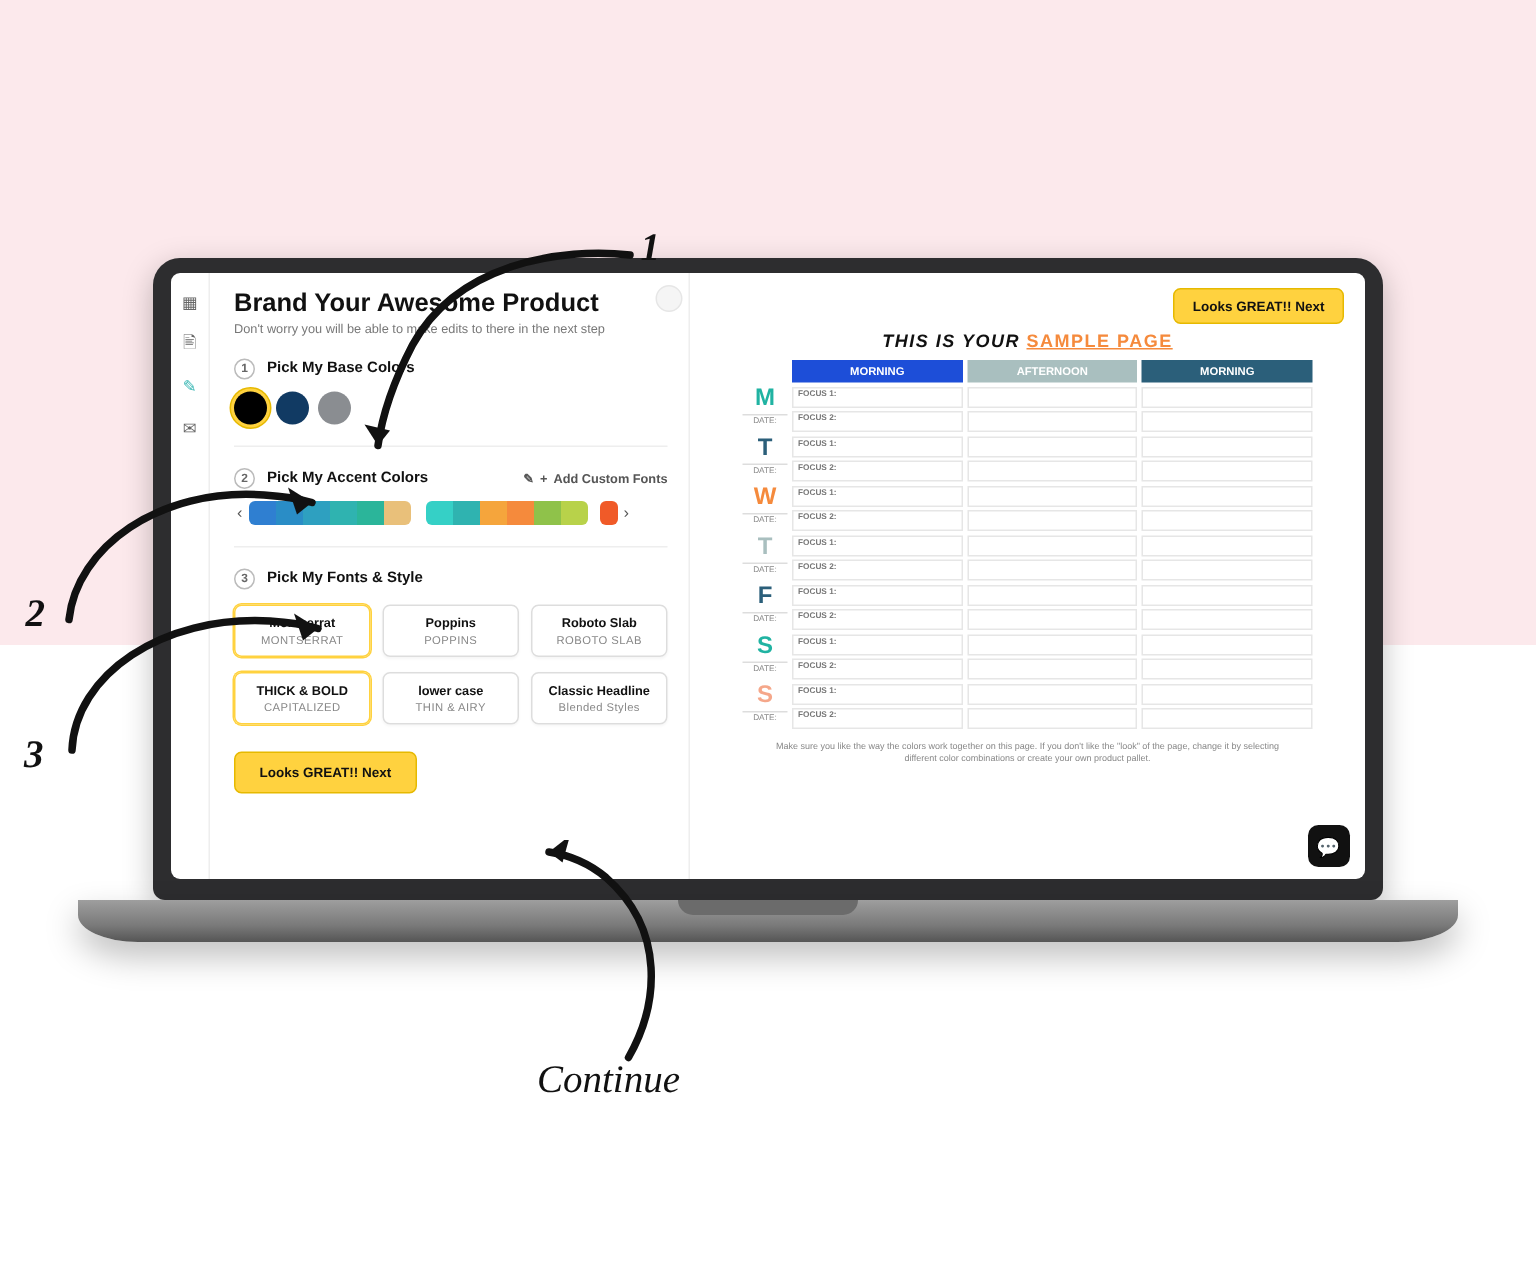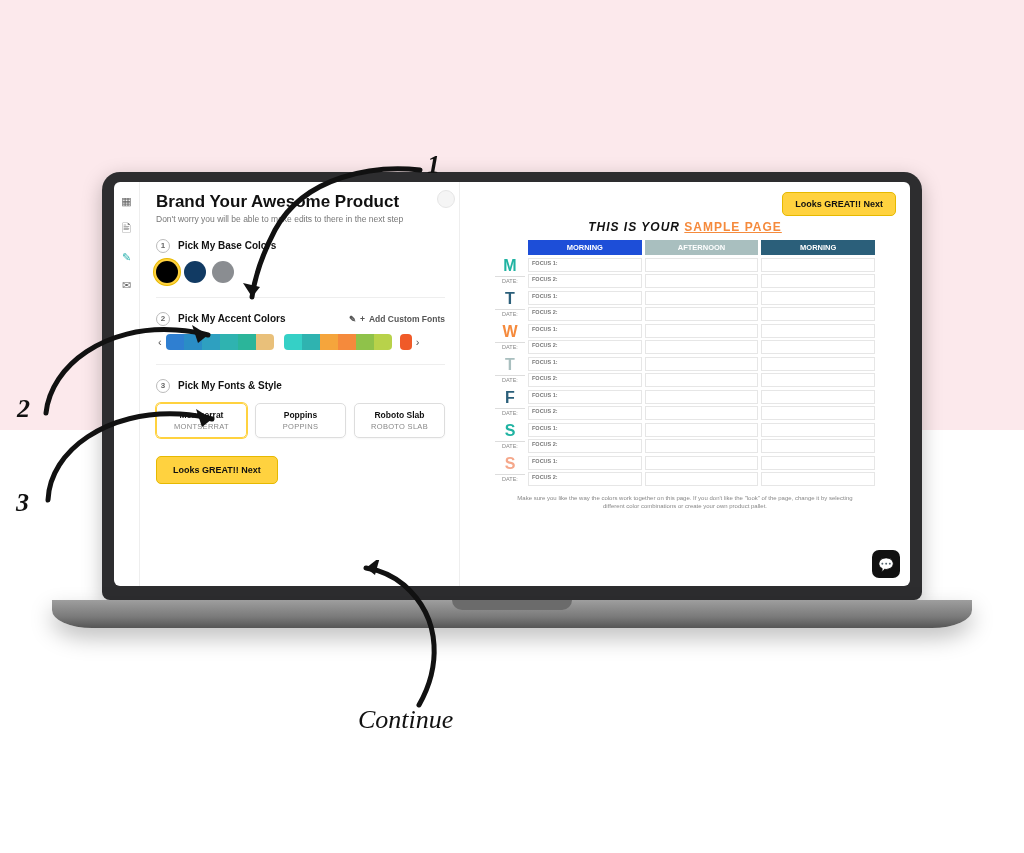--- a/index.html
+++ b/index.html
@@ -261,20 +261,34 @@
                 </div>
                 <div class="font-card">
                   <div class="fc-t">Poppins</div>
                   <div class="fc-s">POPPINS</div>
                 </div>
                 <div class="font-card">
                   <div class="fc-t">Roboto Slab</div>
                   <div class="fc-s">ROBOTO SLAB</div>
                 </div>
               </div>
+            <div class="font-grid" id="fonts-row2" style="margin-top:10px;">
+                <div class="font-card sel">
+                  <div class="fc-t">THICK &amp; BOLD</div>
+                  <div class="fc-s">CAPITALIZED</div>
+                </div>
+                <div class="font-card">
+                  <div class="fc-t">lower case</div>
+                  <div class="fc-s">THIN &amp; AIRY</div>
+                </div>
+                <div class="font-card">
+                  <div class="fc-t">Classic Headline</div>
+                  <div class="fc-s">Blended Styles</div>
+                </div>
+              </div>
           </div>
 
           <div class="bottom-btn">Looks GREAT!! Next</div>
         </div>
 
         <div class="right-pane">
           <div class="top-btn">Looks GREAT!! Next</div>
 
           <div class="sample-title">
             <span class="sp1">THIS IS YOUR </span><span class="sp2">SAMPLE PAGE</span>

